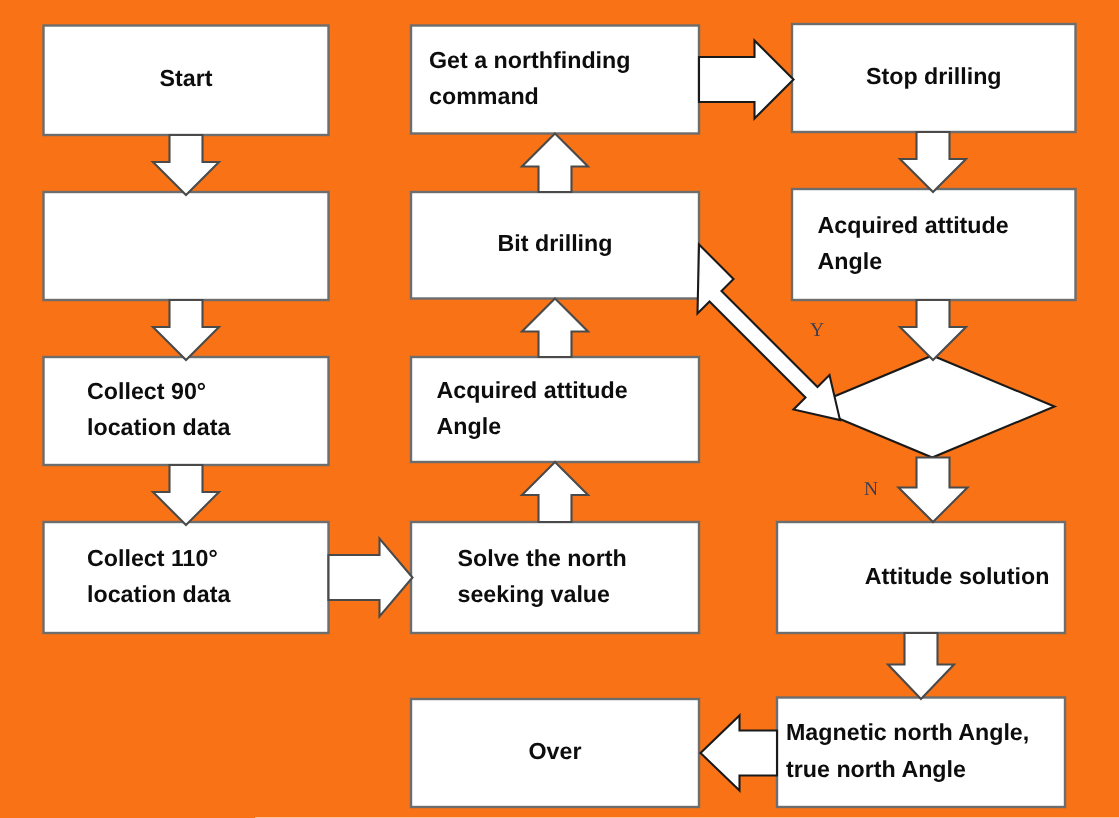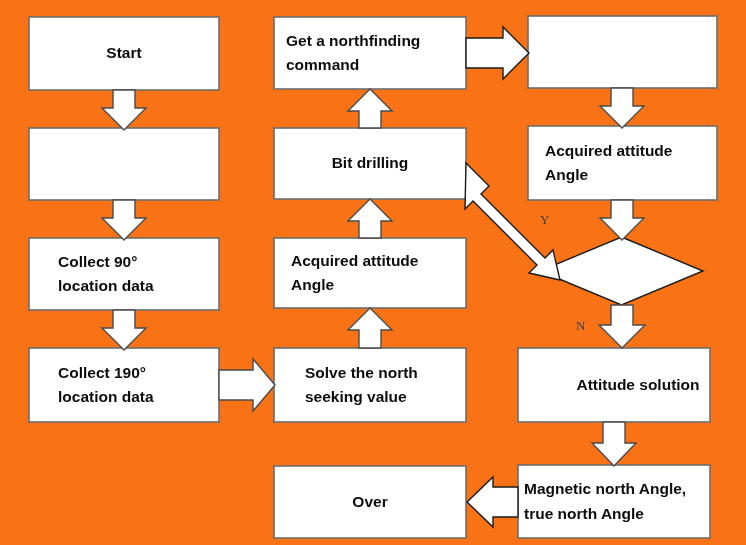--- a/index.html
+++ b/index.html
@@ -127,36 +127,37 @@
     <polygon class="block-arrow-dark" points="518,487 493,487 493,477 467,502 493,527 493,517 518,517"></polygon>
 
   </svg>
 
   <div class="node-label center" style="left:29px; top:17px; width:190px; height:73px;">Start</div>
 
 
   <div class="node-label left" style="left:29px; top:238px; width:190px; height:72px; padding-left:29px; box-sizing:border-box;">Collect 90°
 location data</div>
 
-  <div class="node-label left" style="left:29px; top:348px; width:190px; height:74px; padding-left:29px; box-sizing:border-box;">Collect 190°
+  <div class="node-label left" style="left:29px; top:348px; width:190px; height:74px; padding-left:29px; box-sizing:border-box;">Collect 110°
 location data</div>
 
   <div class="node-label left" style="left:274px; top:17px; width:192px; height:72px; padding-left:12px; box-sizing:border-box;">Get a northfinding
 command</div>
 
   <div class="node-label center" style="left:274px; top:128px; width:192px; height:71px;">Bit drilling</div>
 
   <div class="node-label left" style="left:274px; top:238px; width:192px; height:70px; padding-left:17px; box-sizing:border-box;">Acquired attitude
 Angle</div>
 
   <div class="node-label left" style="left:274px; top:348px; width:192px; height:74px; padding-left:31px; box-sizing:border-box;">Solve the north
 seeking value</div>
 
   <div class="node-label center" style="left:274px; top:466px; width:192px; height:72px;">Over</div>
 
+  <div class="node-label center" style="left:528px; top:16px; width:189px; height:72px;">Stop drilling</div>
 
   <div class="node-label left" style="left:528px; top:126px; width:189px; height:74px; padding-left:17px; box-sizing:border-box;">Acquired attitude
 Angle</div>
 
 
   <div class="node-label center" style="left:518px; top:348px; width:192px; height:74px;margin-left:24px;">Attitude solution</div>
 
   <div class="node-label left" style="left:518px; top:465px; width:196px; height:73px; padding-left:6px; box-sizing:border-box;">Magnetic north Angle,
 true north Angle</div>
 

